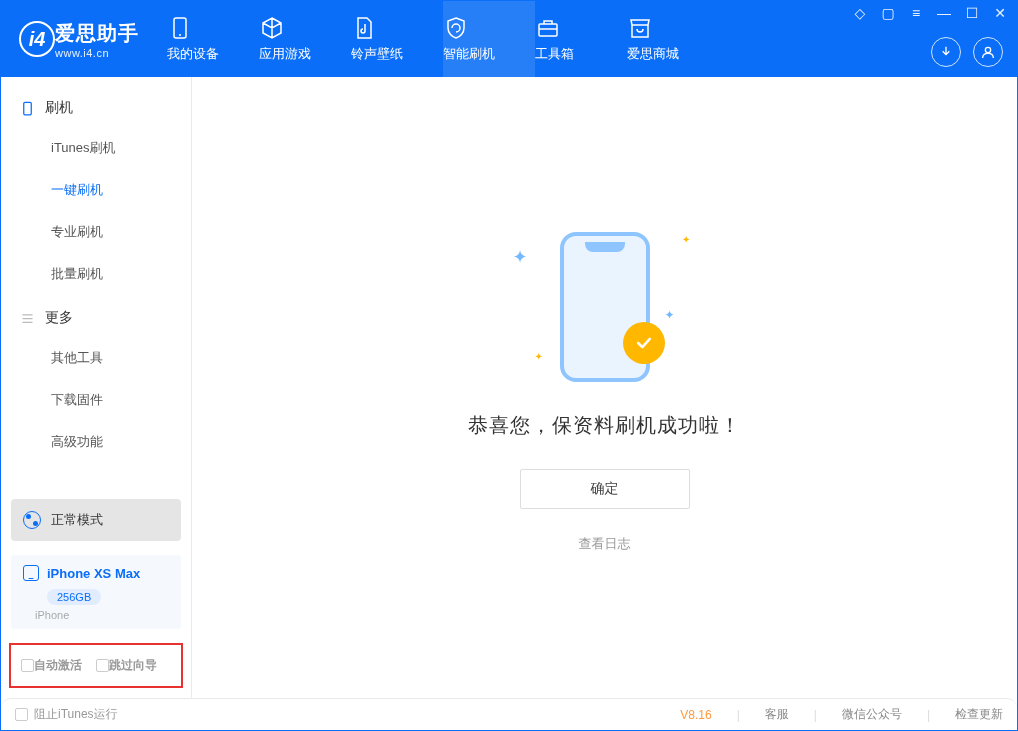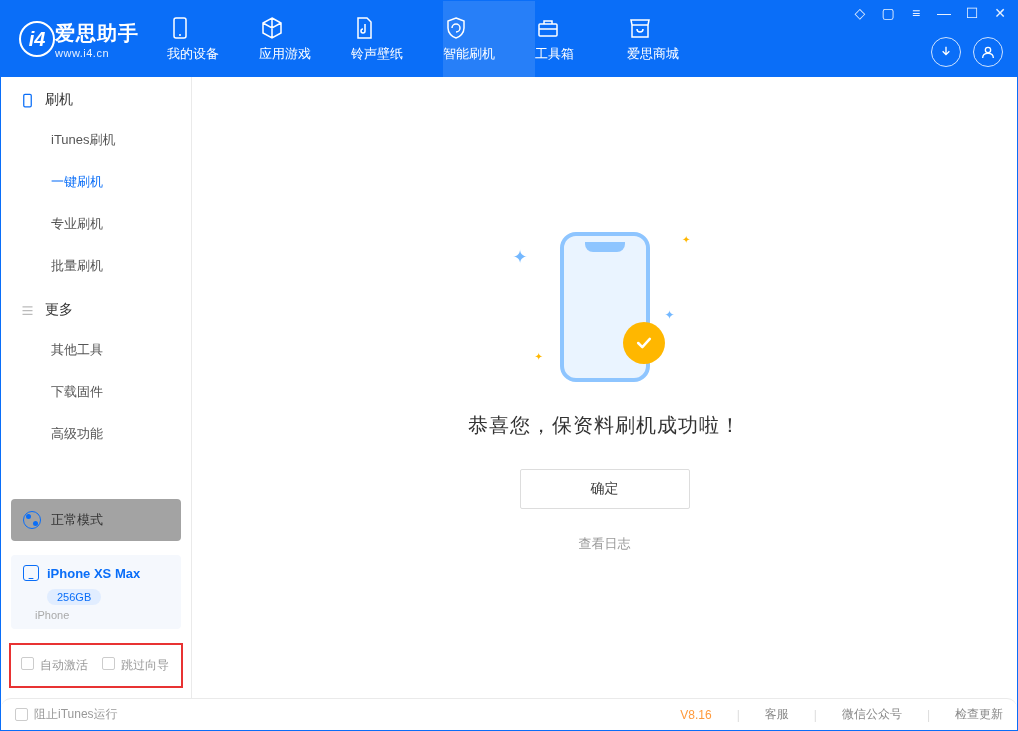--- a/index.html
+++ b/index.html
@@ -20,35 +20,35 @@
 .nav-icon svg { width: 24px; height: 24px; fill: #fff; }
 .window-controls { position: absolute; top: 4px; right: 8px; display: flex; gap: 10px; align-items: center; color: #fff; font-size: 14px; }
 .wc-item { cursor: pointer; opacity: 0.9; width: 18px; text-align: center; }
 .header-actions { position: absolute; right: 14px; bottom: 10px; display: flex; gap: 12px; }
 .circle-btn { width: 30px; height: 30px; border: 1.5px solid rgba(255,255,255,0.8); border-radius: 50%; display: flex; align-items: center; justify-content: center; cursor: pointer; }
 .circle-btn svg { width: 16px; height: 16px; fill: none; stroke: #fff; stroke-width: 2; }
 
 
 .body { flex: 1; display: flex; min-height: 0; }
 .sidebar { width: 191px; border-right: 1px solid #eaeaea; display: flex; flex-direction: column; background: #fff; }
-.sidebar-scroll { flex: 1; overflow: auto; }
+.sidebar-scroll { flex: 1; overflow: auto; padding-top: 8px; }
 .side-group-header { display: flex; align-items: center; gap: 10px; padding: 14px 18px 10px; font-size: 14px; color: #333; font-weight: 500; }
 .side-icon { width: 16px; height: 16px; display: flex; align-items: center; justify-content: center; }
 .side-icon svg { width: 15px; height: 15px; }
 .side-item { padding: 12px 18px 12px 50px; font-size: 13px; color: #555; cursor: pointer; }
 .side-item.active { color: #0a6ef8; }
-.device-block { margin: 0 10px 14px; background: #a3a3a3; border-radius: 4px; padding: 12px 12px; display: flex; align-items: center; gap: 10px; font-size: 13px; color: #333; }
+.device-block { margin: 0 10px 14px; background: #e5e5e5; border-radius: 4px; padding: 12px 12px; display: flex; align-items: center; gap: 10px; font-size: 13px; color: #333; }
 .device-card { margin: 0 10px 10px; background: #f5f8fd; border-radius: 4px; padding: 10px 12px 8px; }
 .device-name-row { display: flex; align-items: center; gap: 8px; font-size: 13px; font-weight: bold; color: #0a6ef8; margin-bottom: 6px; }
 .device-phone-icon { width: 16px; height: 16px; border: 1.5px solid #0a6ef8; border-radius: 3px; position: relative; }
 .device-phone-icon::after { content: ""; position: absolute; bottom: 1px; left: 50%; transform: translateX(-50%); width: 5px; height: 1.5px; background: #0a6ef8; border-radius: 1px; }
 .storage-badge { display: inline-block; background: #e1edff; color: #0a6ef8; font-size: 11px; padding: 2px 10px; border-radius: 10px; margin-bottom: 4px; margin-left: 24px; }
 .device-type { font-size: 11px; color: #aaa; margin-left: 12px; }
 .sidebar-bottom { border: 2px solid #e83232; margin: 4px 8px 10px; padding: 12px 10px; display: flex; align-items: center; gap: 14px; }
-.chk-row { display: flex; align-items: flex-start; gap: 6px; font-size: 12px; color: #999; cursor: pointer; }
+.chk-row { display: flex; align-items: center; font-size: 12px; color: #999; cursor: pointer; font-weight: bold; }
 .chk-box { width: 13px; height: 13px; border: 1px solid #ccc; border-radius: 2px; flex-shrink: 0; }
 
 
 .main { flex: 1; position: relative; display: flex; flex-direction: column; align-items: center; justify-content: center; gap: 20px; }
 .success-illus { position: relative; width: 200px; height: 170px; display: flex; align-items: center; justify-content: center; }
 .phone-shape { width: 90px; height: 150px; border: 4px solid #8ec5ff; border-radius: 16px; background: #eaf4ff; position: relative; }
 .phone-shape::before { content: ""; position: absolute; top: 6px; left: 50%; transform: translateX(-50%); width: 40px; height: 10px; background: #8ec5ff; border-radius: 0 0 8px 8px; }
 .check-badge { position: absolute; right: 40px; bottom: 28px; width: 42px; height: 42px; background: #ffb700; border-radius: 50%; display: flex; align-items: center; justify-content: center; }
 .check-badge svg { width: 20px; height: 20px; stroke: #fff; stroke-width: 3; fill: none; stroke-linecap: round; stroke-linejoin: round; }
 .sparkle { position: absolute; font-size: 18px; }

